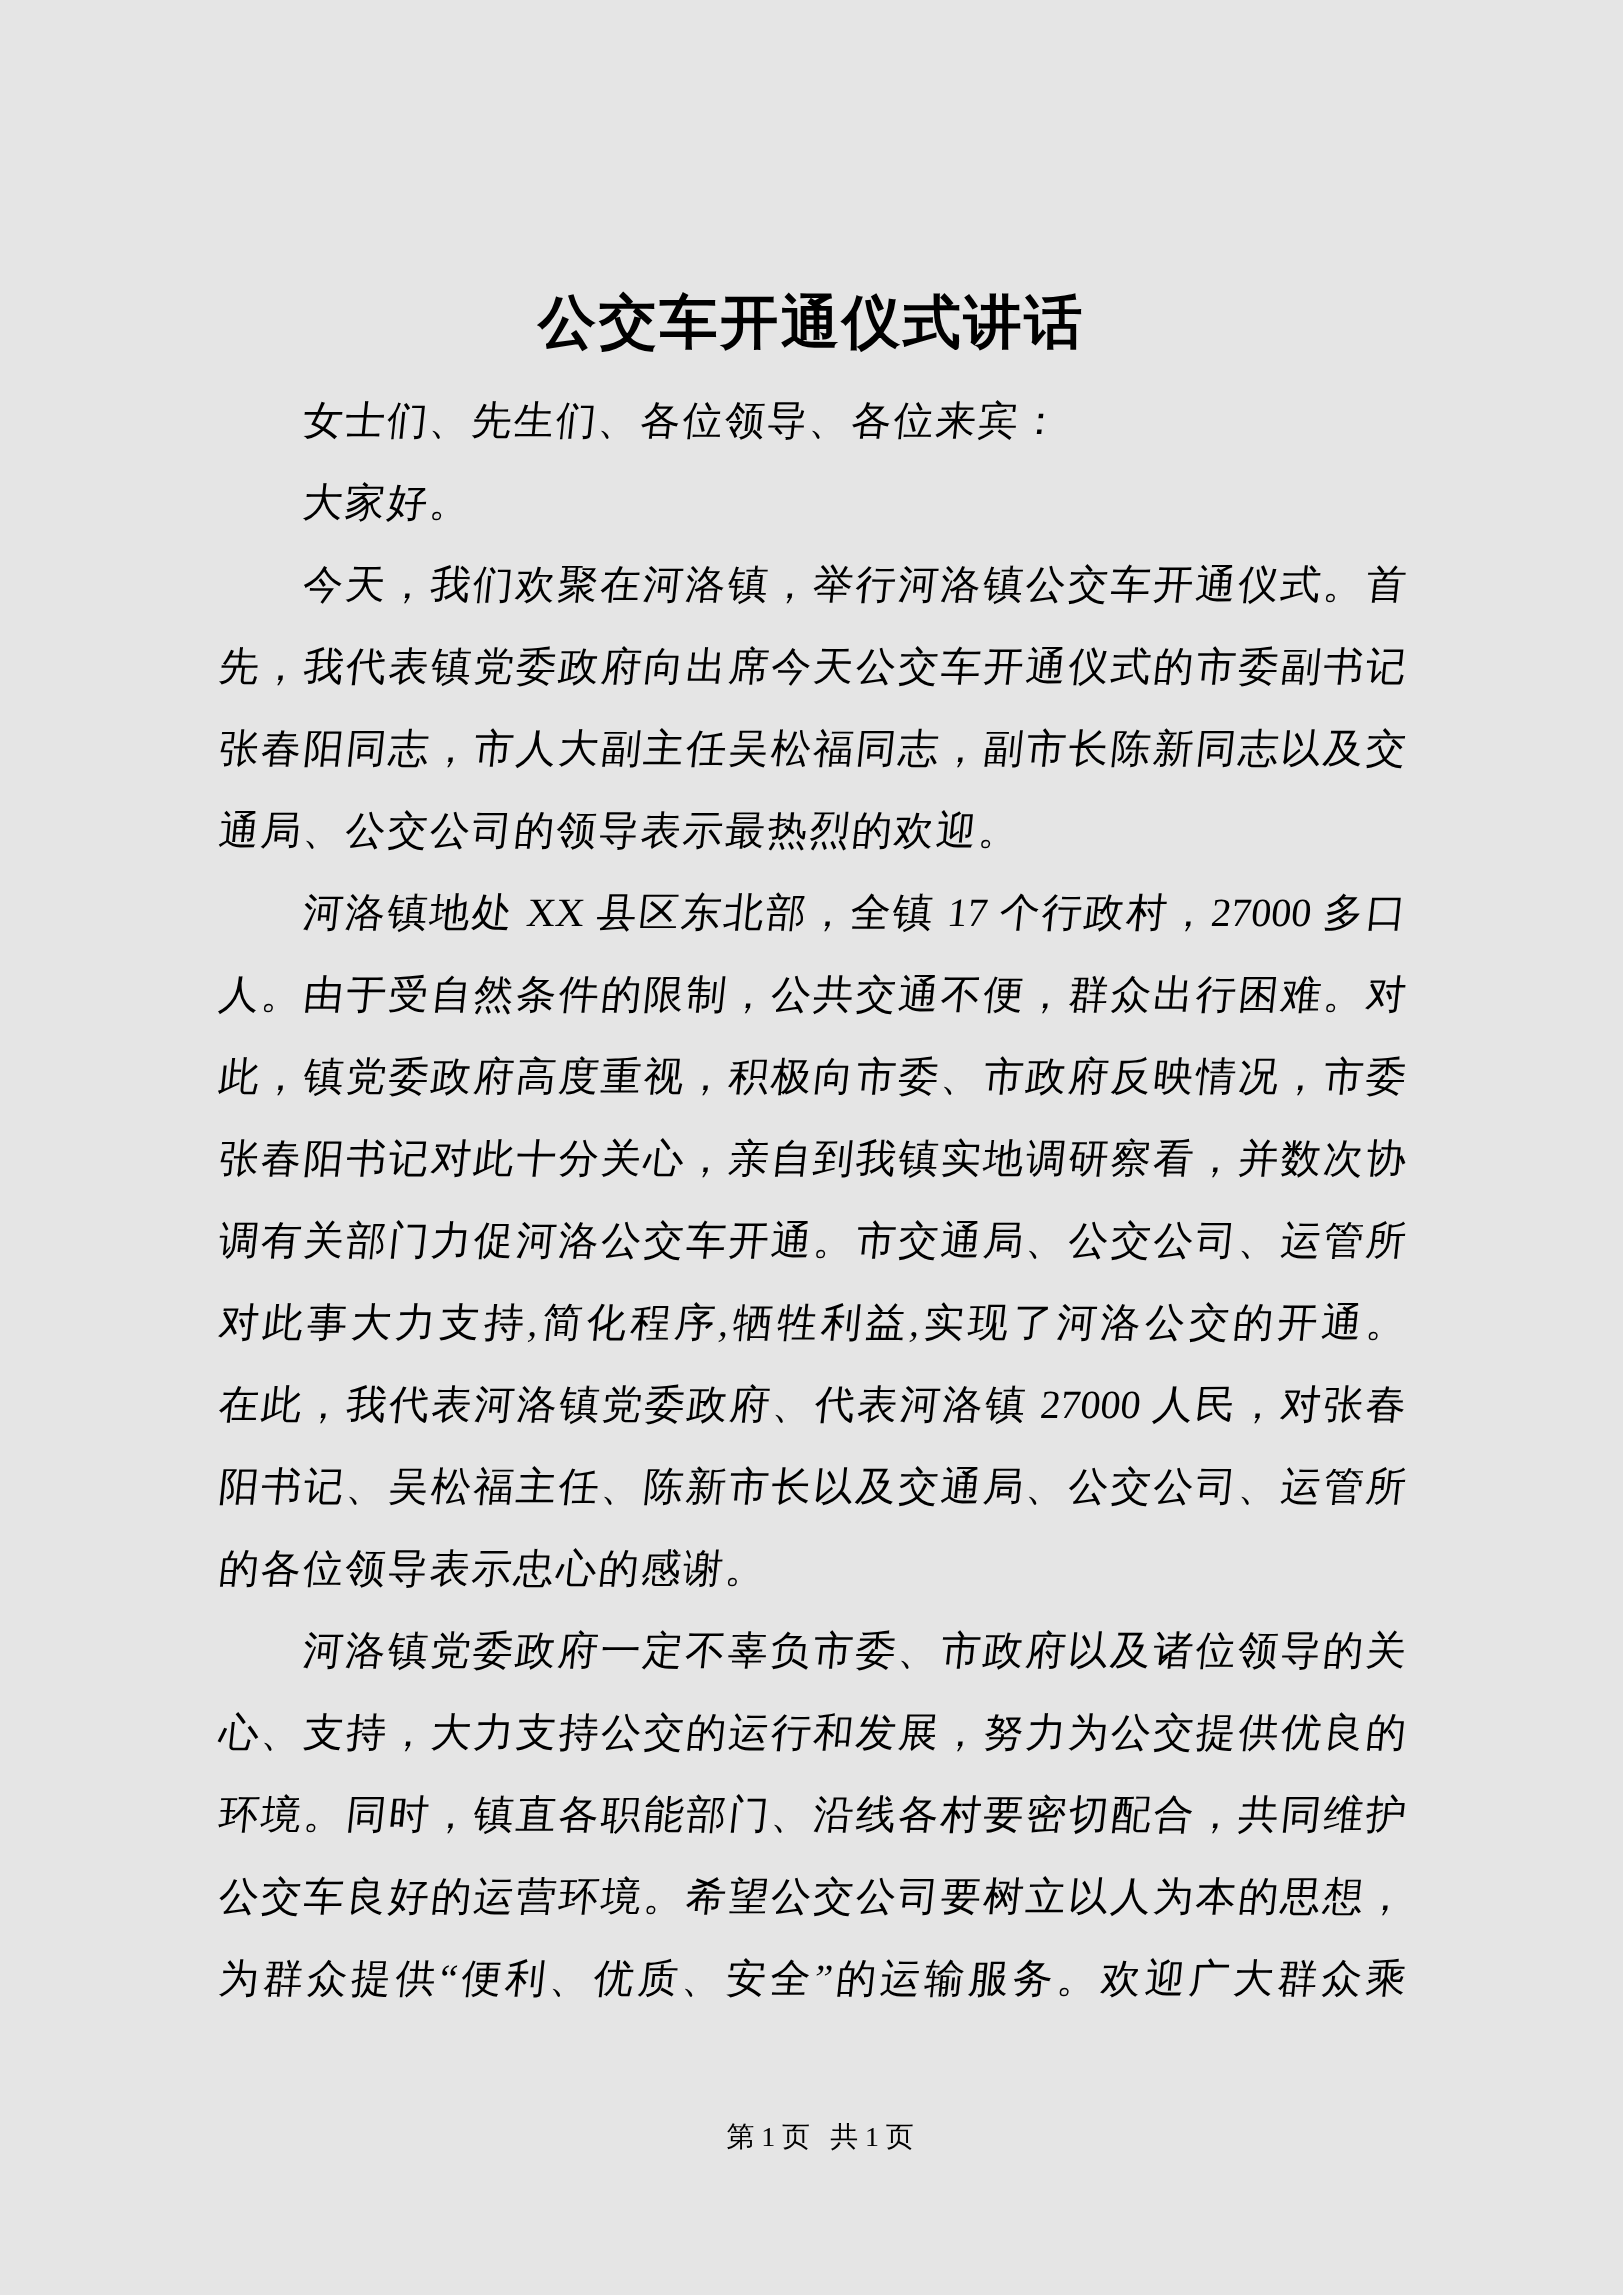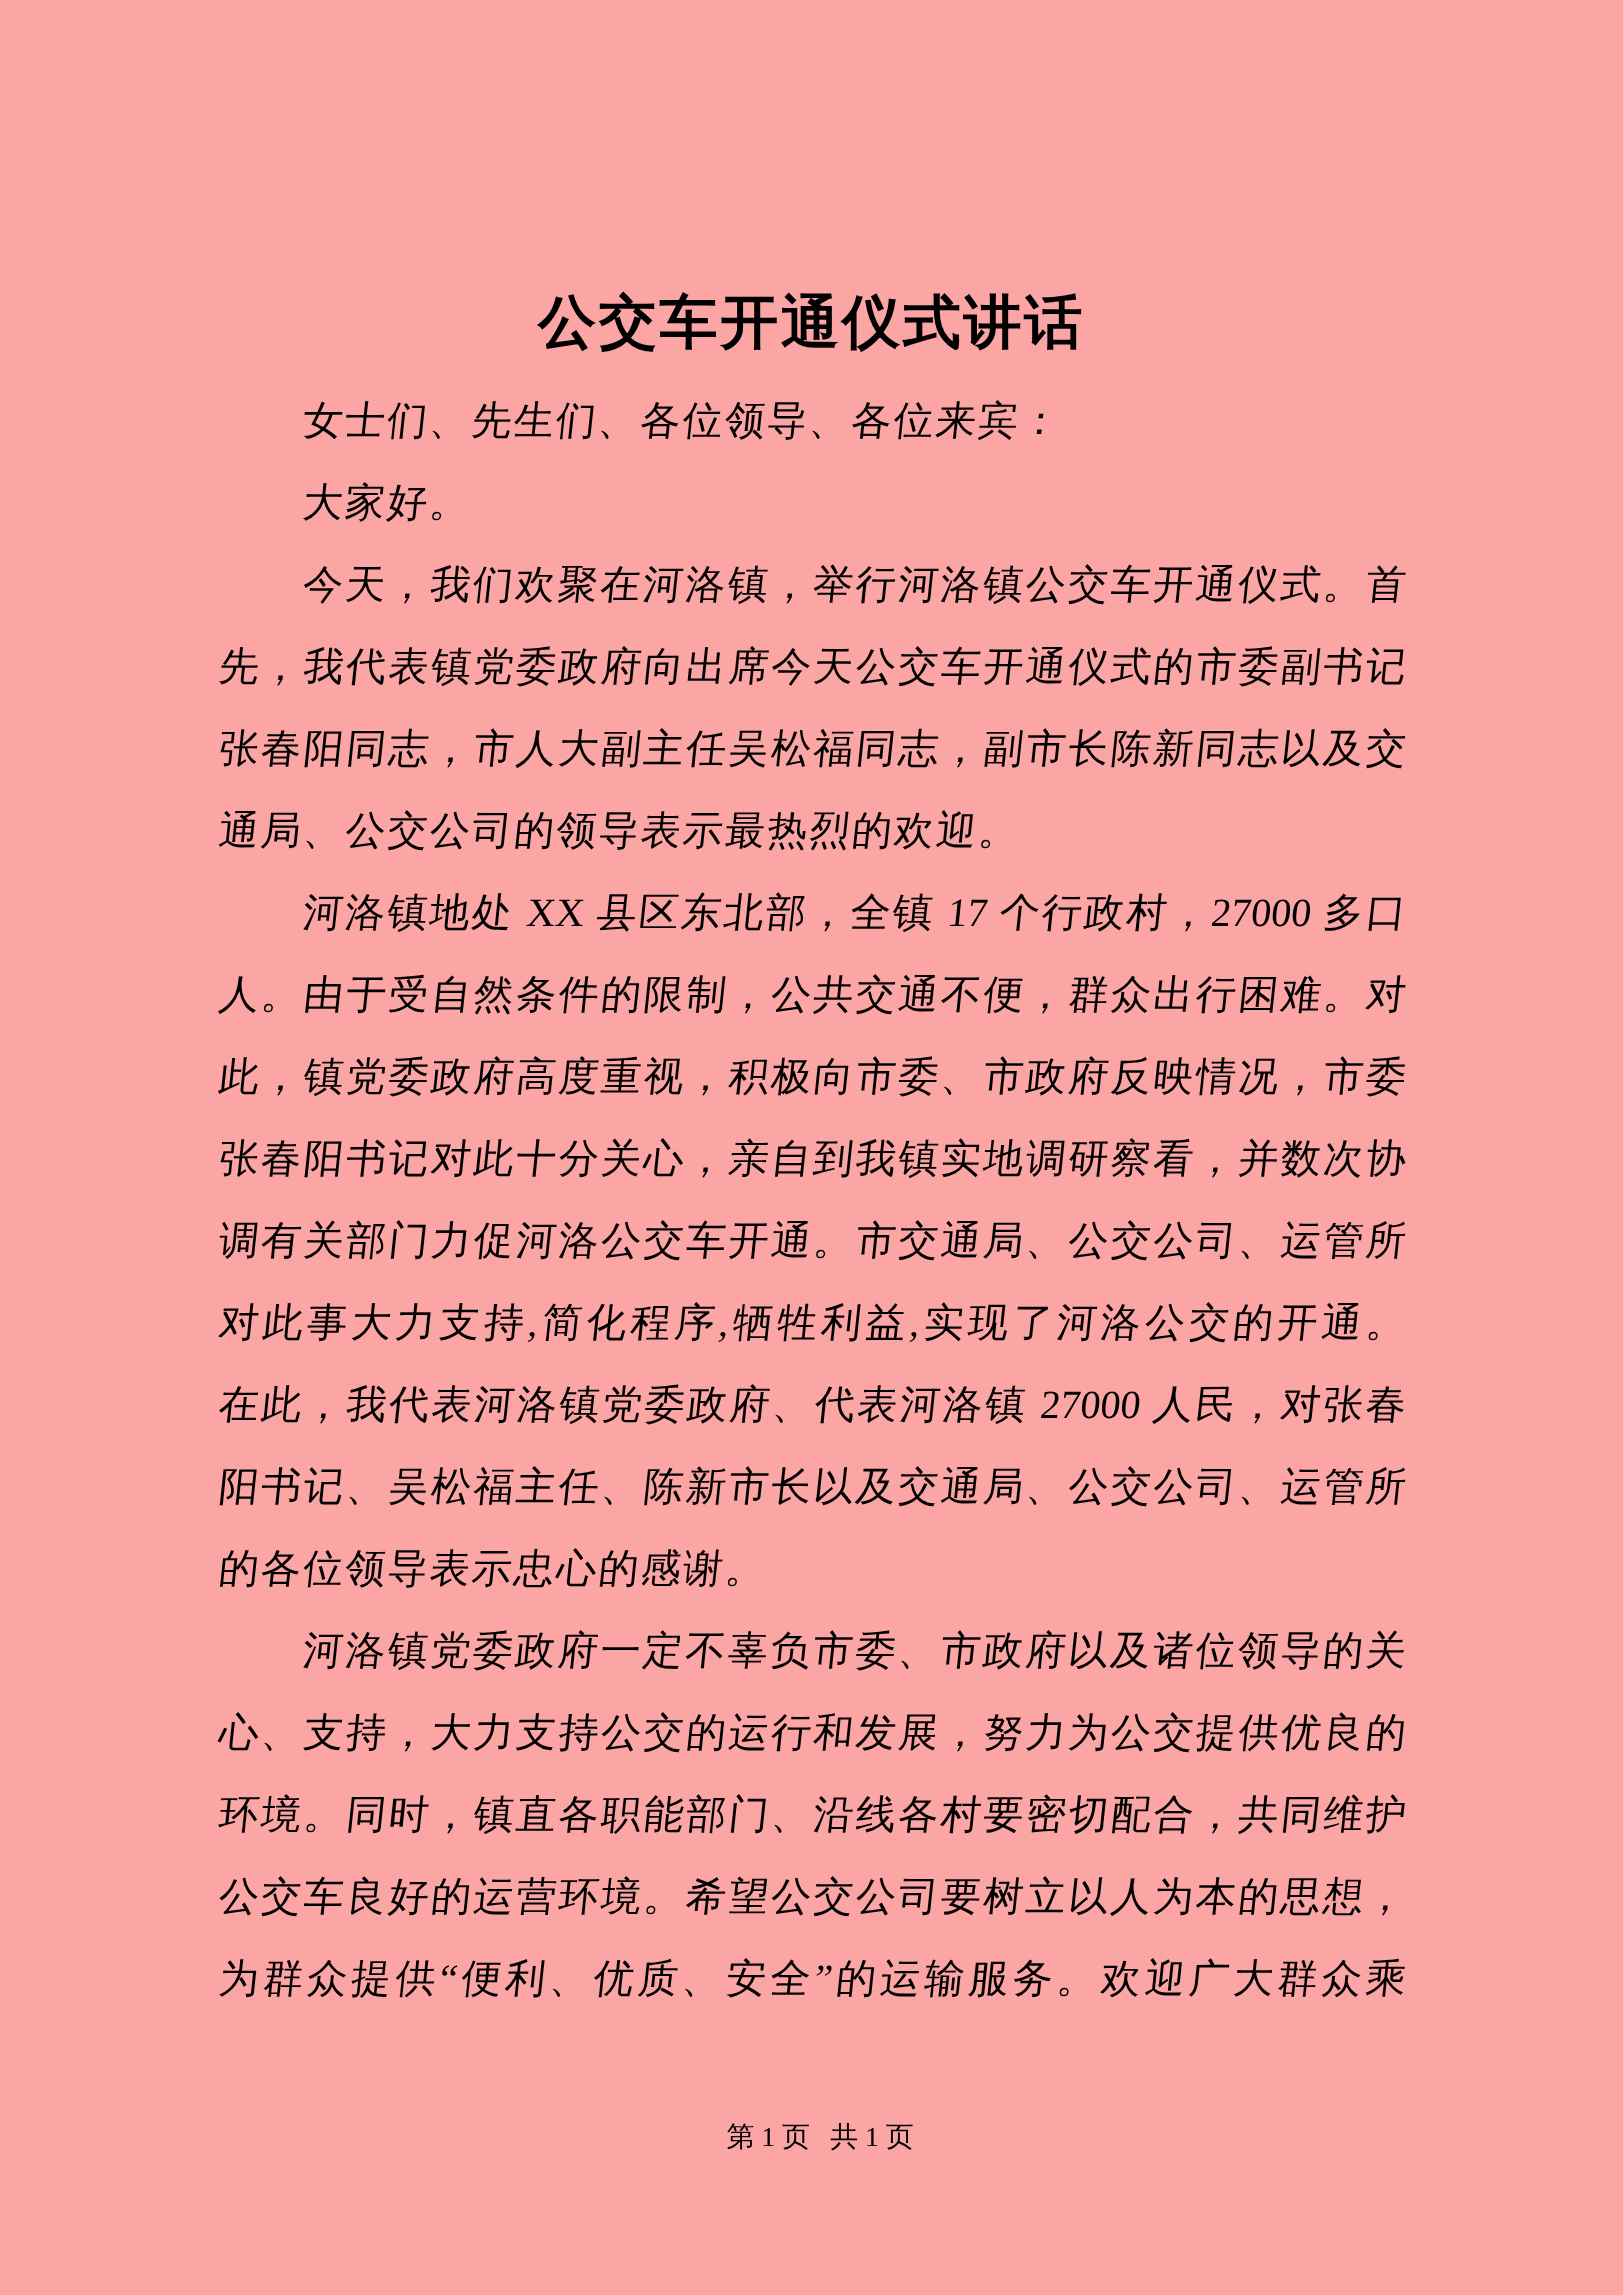--- a/index.html
+++ b/index.html
@@ -11,21 +11,21 @@
     width: 1623px;
     height: 2295px;
     position: relative;
     font-family: "Liberation Serif", "DejaVu Serif", serif;
     color: #000000;
     overflow: hidden;
   }
   .page {
     position: absolute;
     inset: 0;
-    background: #fca5a5;
+    background: #e5e5e5;
     padding-left: 32px;
   }
   .doc-title {
     position: absolute;
     top: 294px;
     left: 0;
     width: 100%;
     margin: 0;
     text-align: center;
     font-size: 58px;

